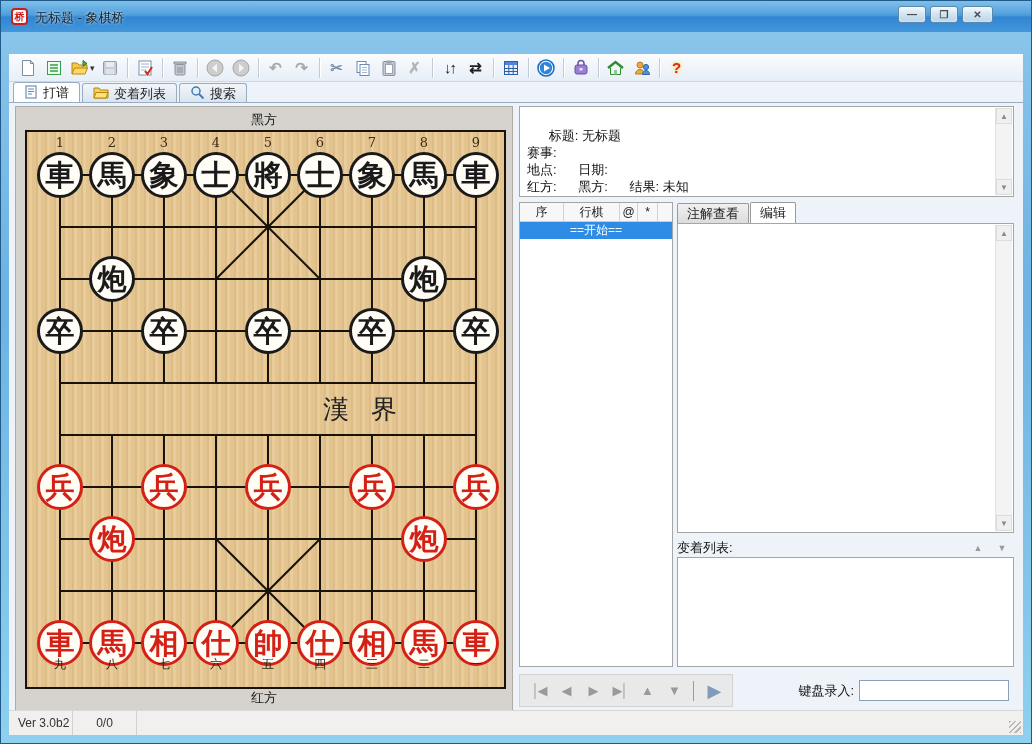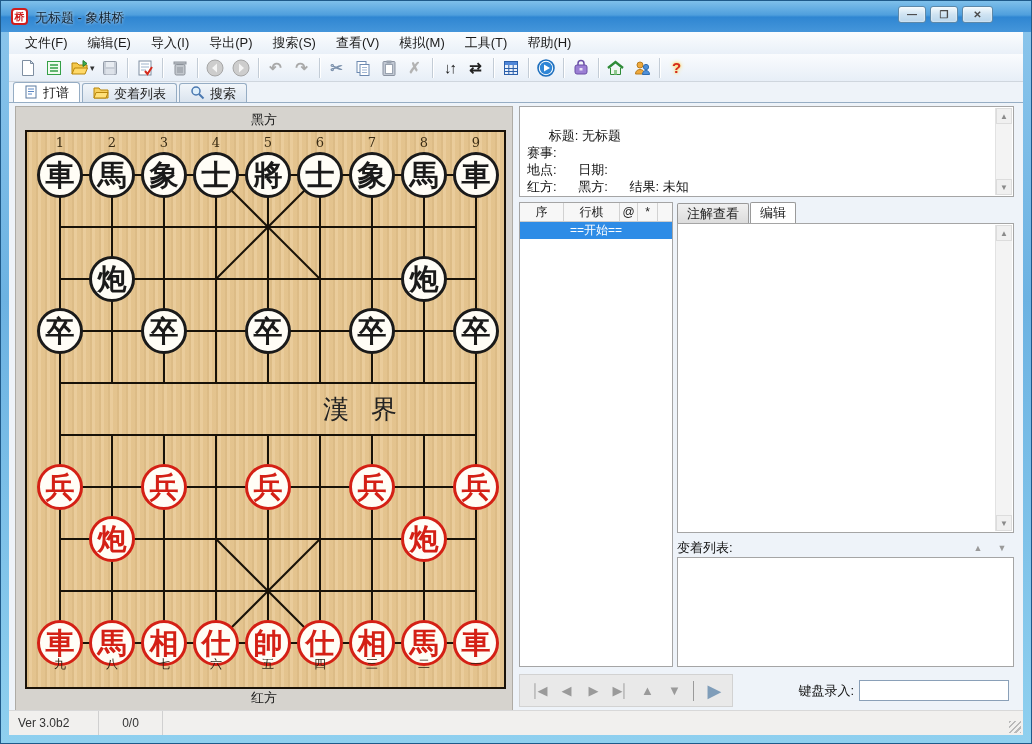--- a/index.html
+++ b/index.html
@@ -92,49 +92,38 @@
   .nav-btn { width:25px; height:25px; border:0; background:transparent; color:#9a9a9a; font-size:13px;
     display:flex; align-items:center; justify-content:center; letter-spacing:-2px; }
   .nav-btn.accent { color:#7f9db9; font-size:18px; }
   .nav-sep { width:1px; height:20px; background:#9a9a9a; margin:0 5px; }
   #kb-label { position:absolute; right:160px; top:9px; font-size:13px; color:#111; }
   #kb-input { position:absolute; right:5px; top:7px; width:150px; height:21px; border:1px solid #8aa0b8; font-size:13px; padding:0 4px; }
   
   #statusbar { position:absolute; left:8px; right:8px; bottom:8px; height:25px; background:#f1f0ee;
     border-top:1px solid #d8d8d8; display:flex; font-size:12px; color:#333; }
   .sb-seg { border-right:1px solid #d0d0d0; display:flex; align-items:center; }
-  #sb-ver { width:90px; padding-left:9px; }
+  #sb-ver { width:64px; padding-left:9px; }
   #sb-count { width:64px; justify-content:center; }
   #sb-rest { flex:1; border-right:none; position:relative; }
   #grip { position:absolute; right:2px; bottom:2px; width:12px; height:12px;
     background:repeating-linear-gradient(135deg,#b9b9b9 0 1.5px,transparent 1.5px 4px); }
 </style>
 </head>
 <body>
 
 <div id="win">
   <div id="titlebar">
     <div id="app-icon">桥</div>
     <div id="title-text">无标题 - 象棋桥</div>
     <div class="winbtn" style="right:105px">—</div>
     <div class="winbtn" style="right:73px">❐</div>
     <div class="winbtn" id="btn-close" style="right:38px">✕</div>
   </div>
 
-  <div id="menubar">
-      <span class="menu-item">文件(F)</span>
-      <span class="menu-item">编辑(E)</span>
-      <span class="menu-item">导入(I)</span>
-      <span class="menu-item">导出(P)</span>
-      <span class="menu-item">搜索(S)</span>
-      <span class="menu-item">查看(V)</span>
-      <span class="menu-item">模拟(M)</span>
-      <span class="menu-item">工具(T)</span>
-      <span class="menu-item">帮助(H)</span>
-    </div>
   <div id="toolbar">
       <button class="tb-btn">
         <svg width="18" height="18" viewBox="0 0 18 18">
           <path d="M3.5 1.5h8l3 3v12h-11z" fill="#fff" stroke="#7e8ea1"></path>
           <path d="M11.5 1.5v3h3z" fill="#d9e4f1" stroke="#7e8ea1"></path>
         </svg>
       </button>
       <button class="tb-btn">
         <svg width="18" height="18" viewBox="0 0 18 18">
           <rect x="2.5" y="2.5" width="13" height="13" fill="#f2fbf0" stroke="#35a047"></rect>

